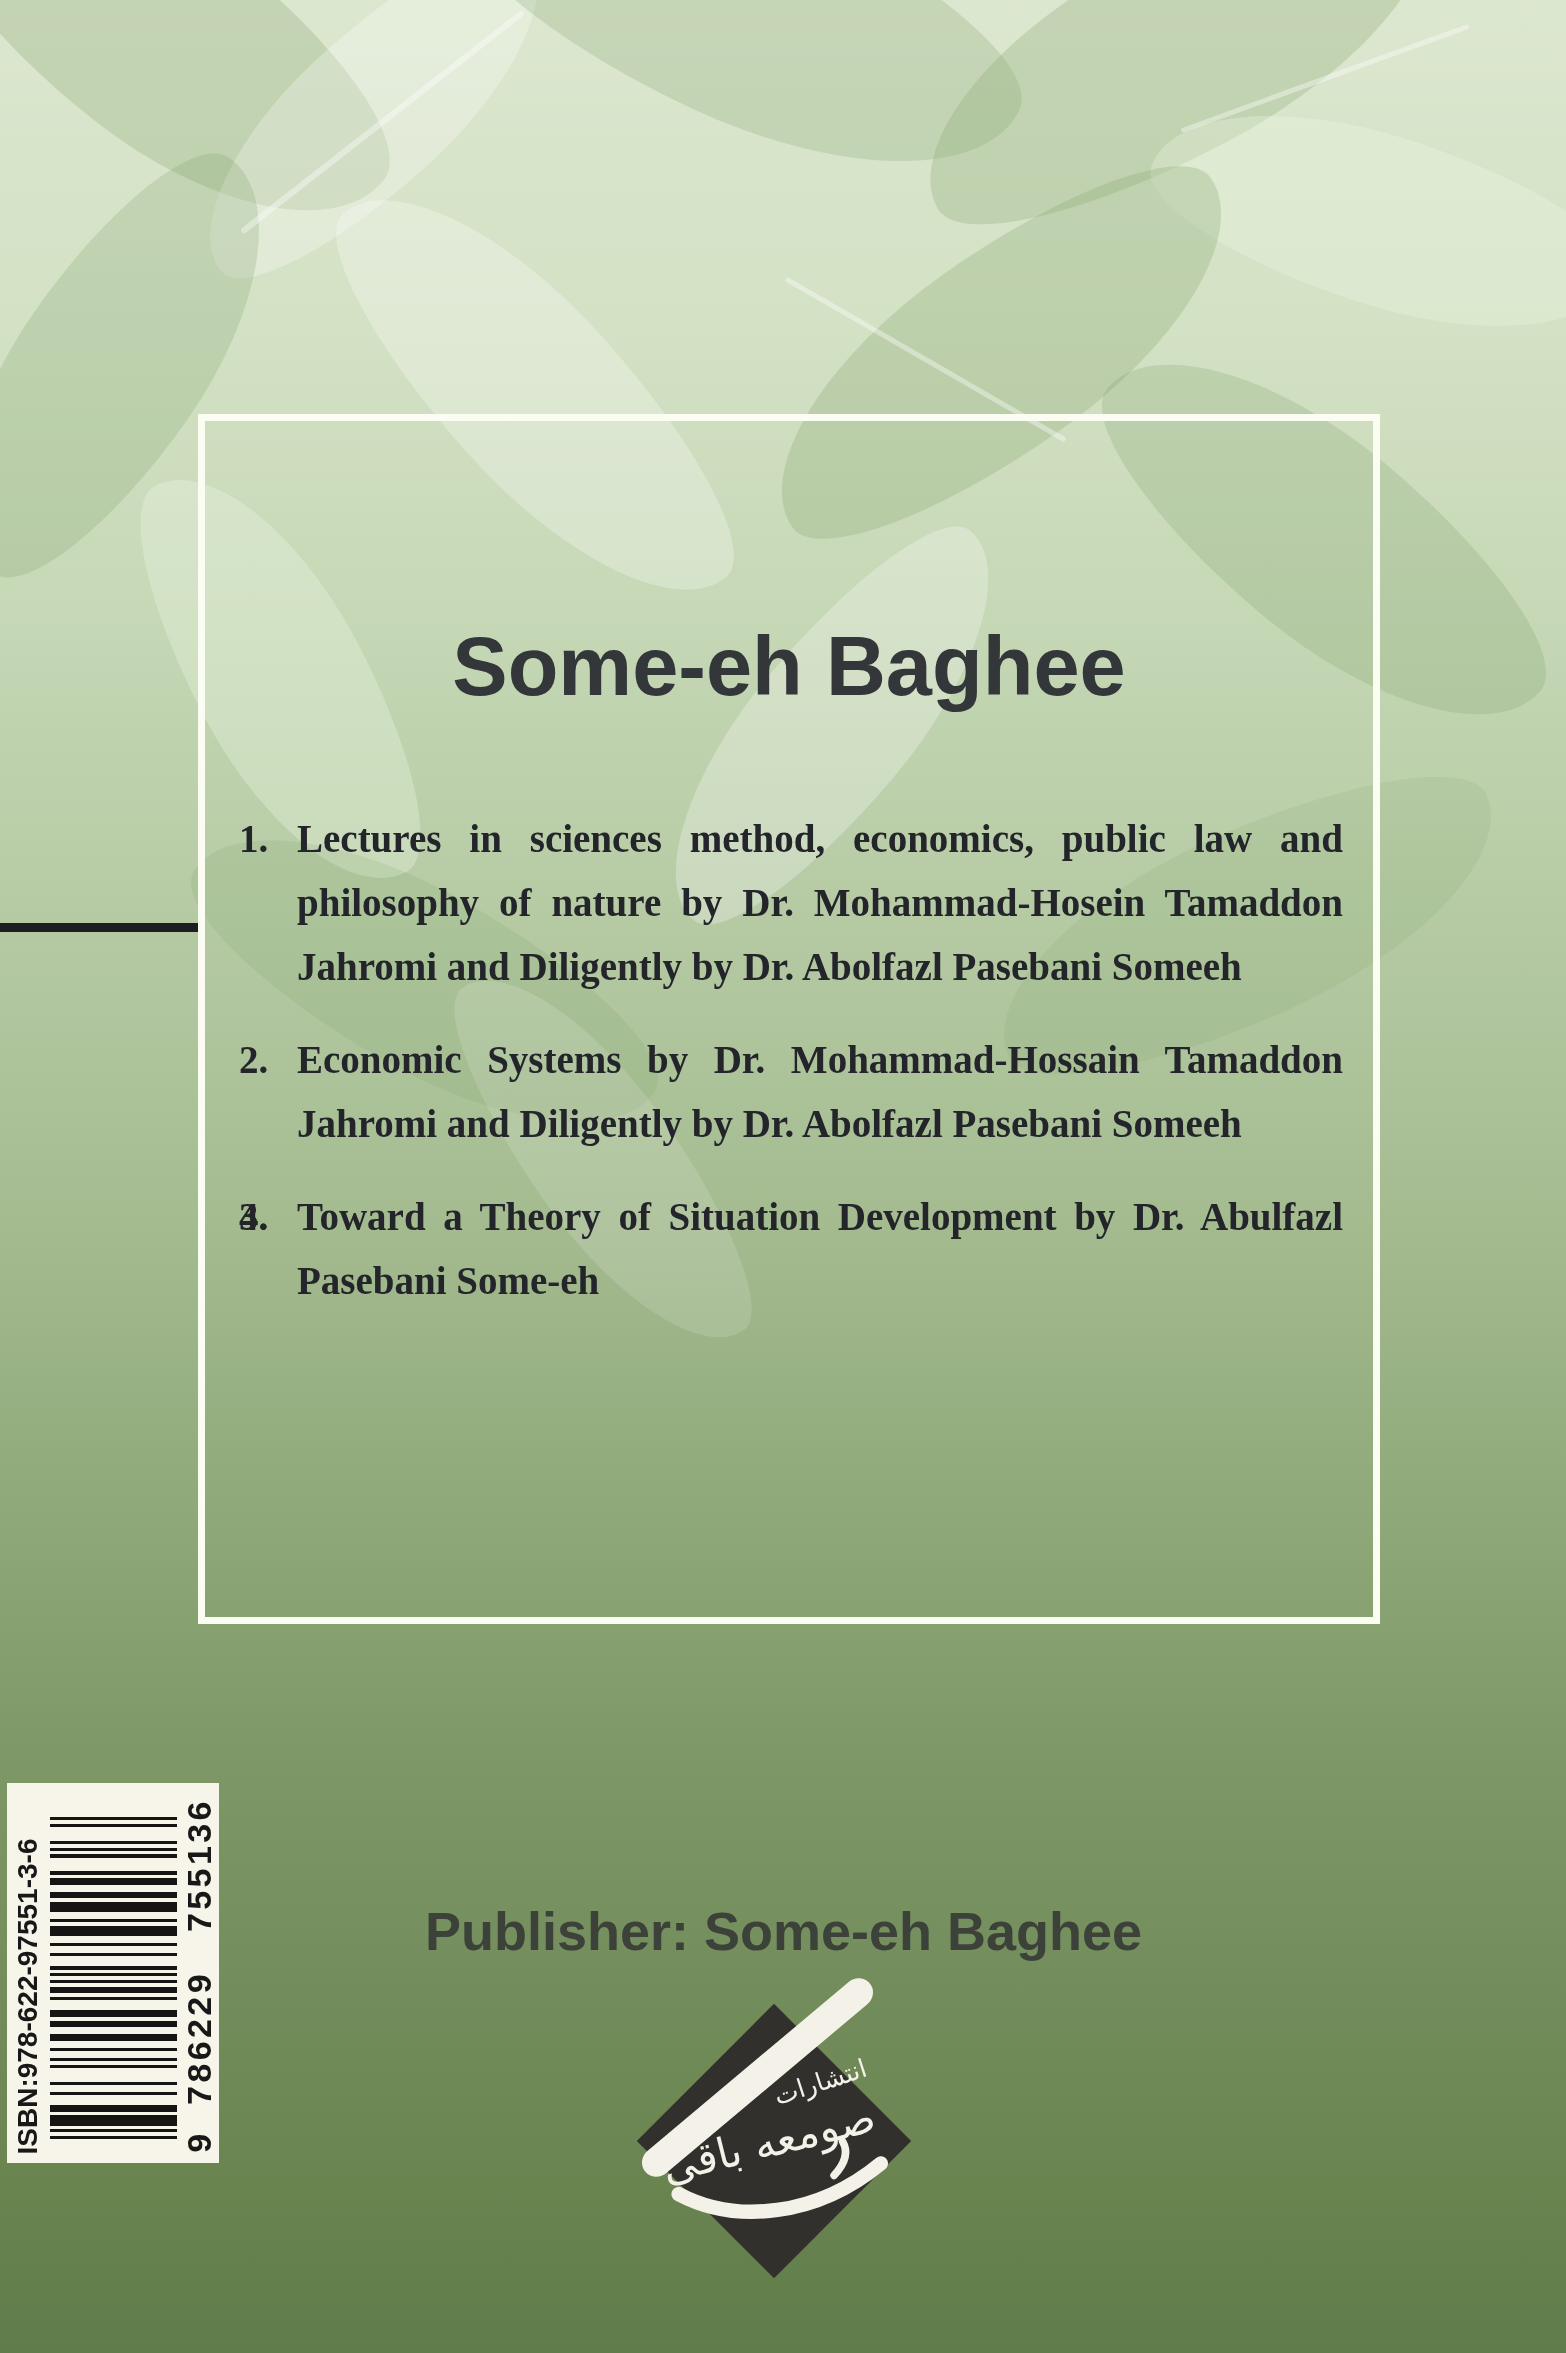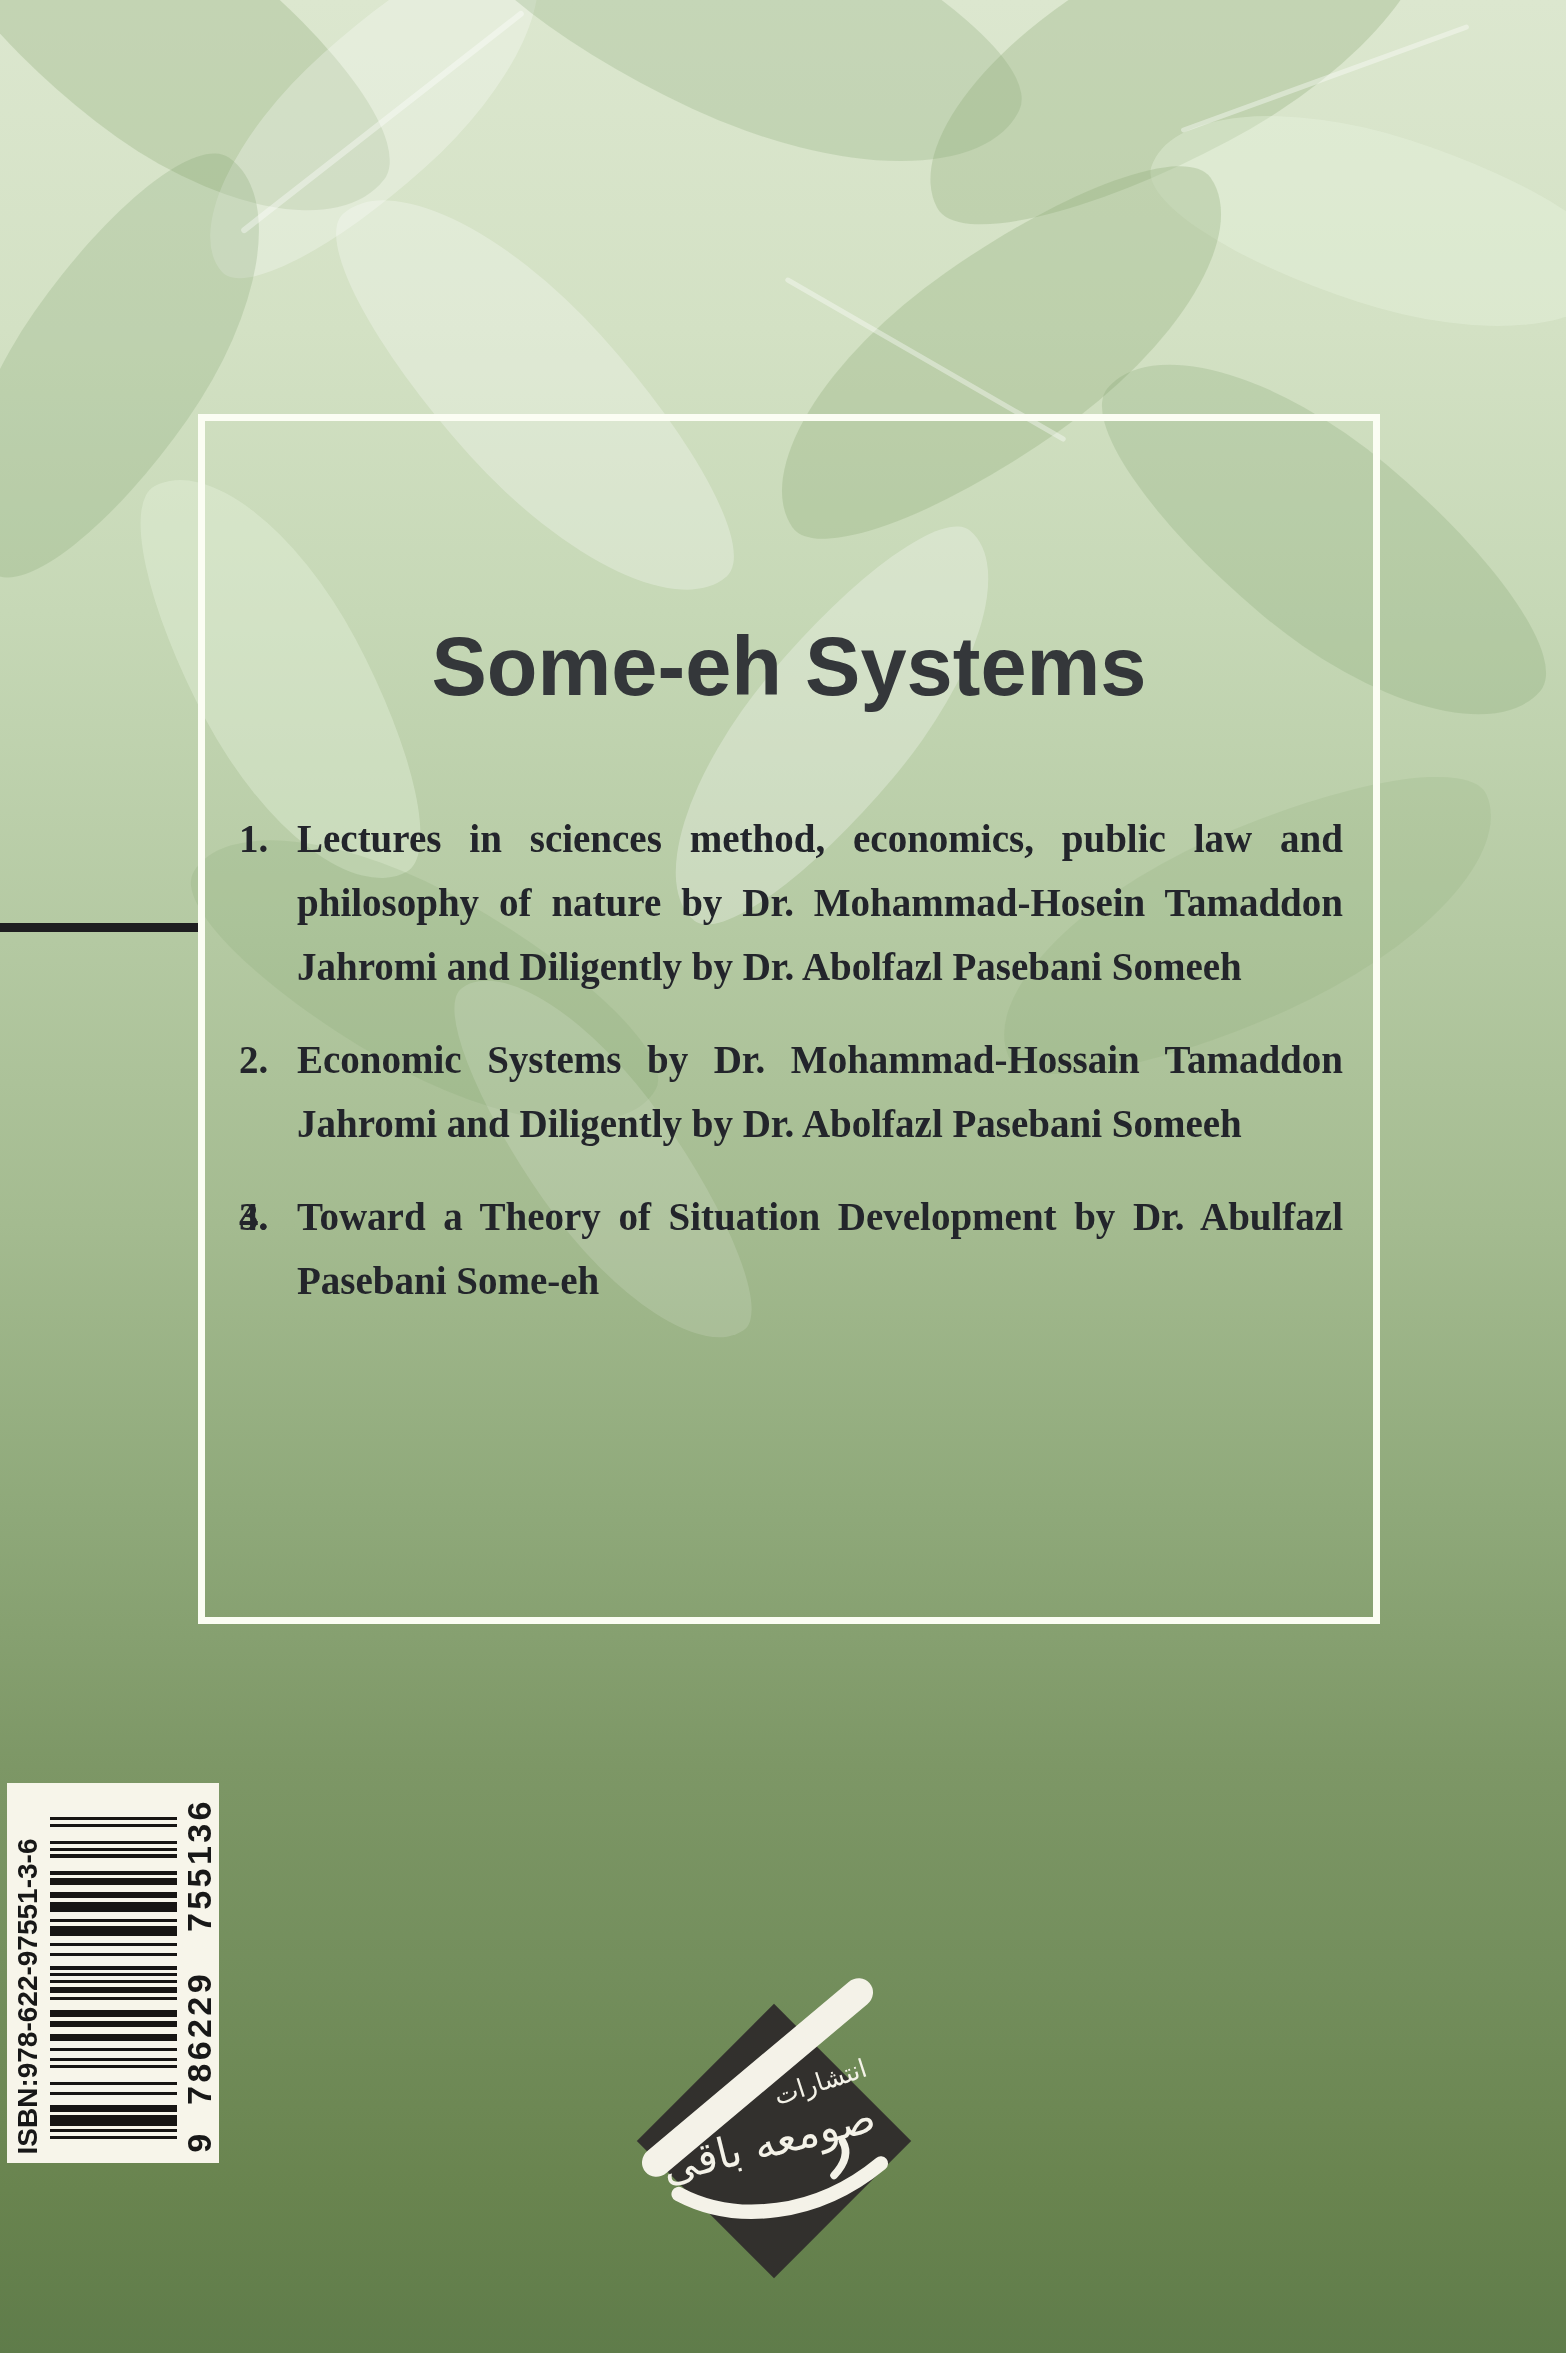--- a/index.html
+++ b/index.html
@@ -109,40 +109,41 @@
     <div class="leaf dark2" style="left:976px; top:832px;  width:543px; height:187px; transform:rotate(-24deg); opacity:.6;"></div>
     <div class="leaf light" style="left:382px;  top:1087px; width:442px; height:144px; transform:rotate(55deg); opacity:.5;"></div>
     <div class="stem" style="left:204px;  top:119px; width:357px; height:6px; transform:rotate(-38deg);"></div>
     <div class="stem" style="left:764px;  top:357px; width:323px; height:5.1px; transform:rotate(30deg);"></div>
     <div class="stem" style="left:1172px; top:76px;  width:306px; height:5.1px; transform:rotate(-20deg);"></div>
   </div>
 
   <div class="left-rule"></div>
 
   <div class="box">
-    <div class="box-title">Some-eh Systems</div>
+    <div class="box-title">Some-eh Baghee</div>
     <ol class="book-list">
       <li>
         <span class="book-num">1.</span>
         <span>Lectures in sciences method, economics, public law and philosophy of nature by Dr. Mohammad-Hosein Tamaddon Jahromi and Diligently by Dr. Abolfazl Pasebani Someeh</span>
       </li>
       <li>
         <span class="book-num">2.</span>
         <span>Economic Systems by Dr. Mohammad-Hossain Tamaddon Jahromi and Diligently by Dr. Abolfazl Pasebani Someeh</span>
       </li>
       <li>
         <span class="book-num">3.</span>
       </li>
       <li>
         <span class="book-num">4.</span>
         <span>Toward a Theory of Situation Development by Dr. Abulfazl Pasebani Some-eh</span>
       </li>
     </ol>
   </div>
 
+  <div class="publisher">Publisher: Some-eh Baghee</div>
 
   <div class="barcode-slot">
     <div class="barcode">
       <div class="isbn-text">ISBN:978-622-97551-3-6</div>
       <div class="bars" id="bars">
           <div class="m" style="width: 3.4px; background: rgb(23, 21, 19);"></div>
           <div class="m" style="width: 3.4px; background: transparent;"></div>
           <div class="m" style="width: 3.4px; background: rgb(23, 21, 19);"></div>
           <div class="m" style="width: 3.4px; background: transparent;"></div>
           <div class="m" style="width: 3.4px; background: rgb(23, 21, 19);"></div>

